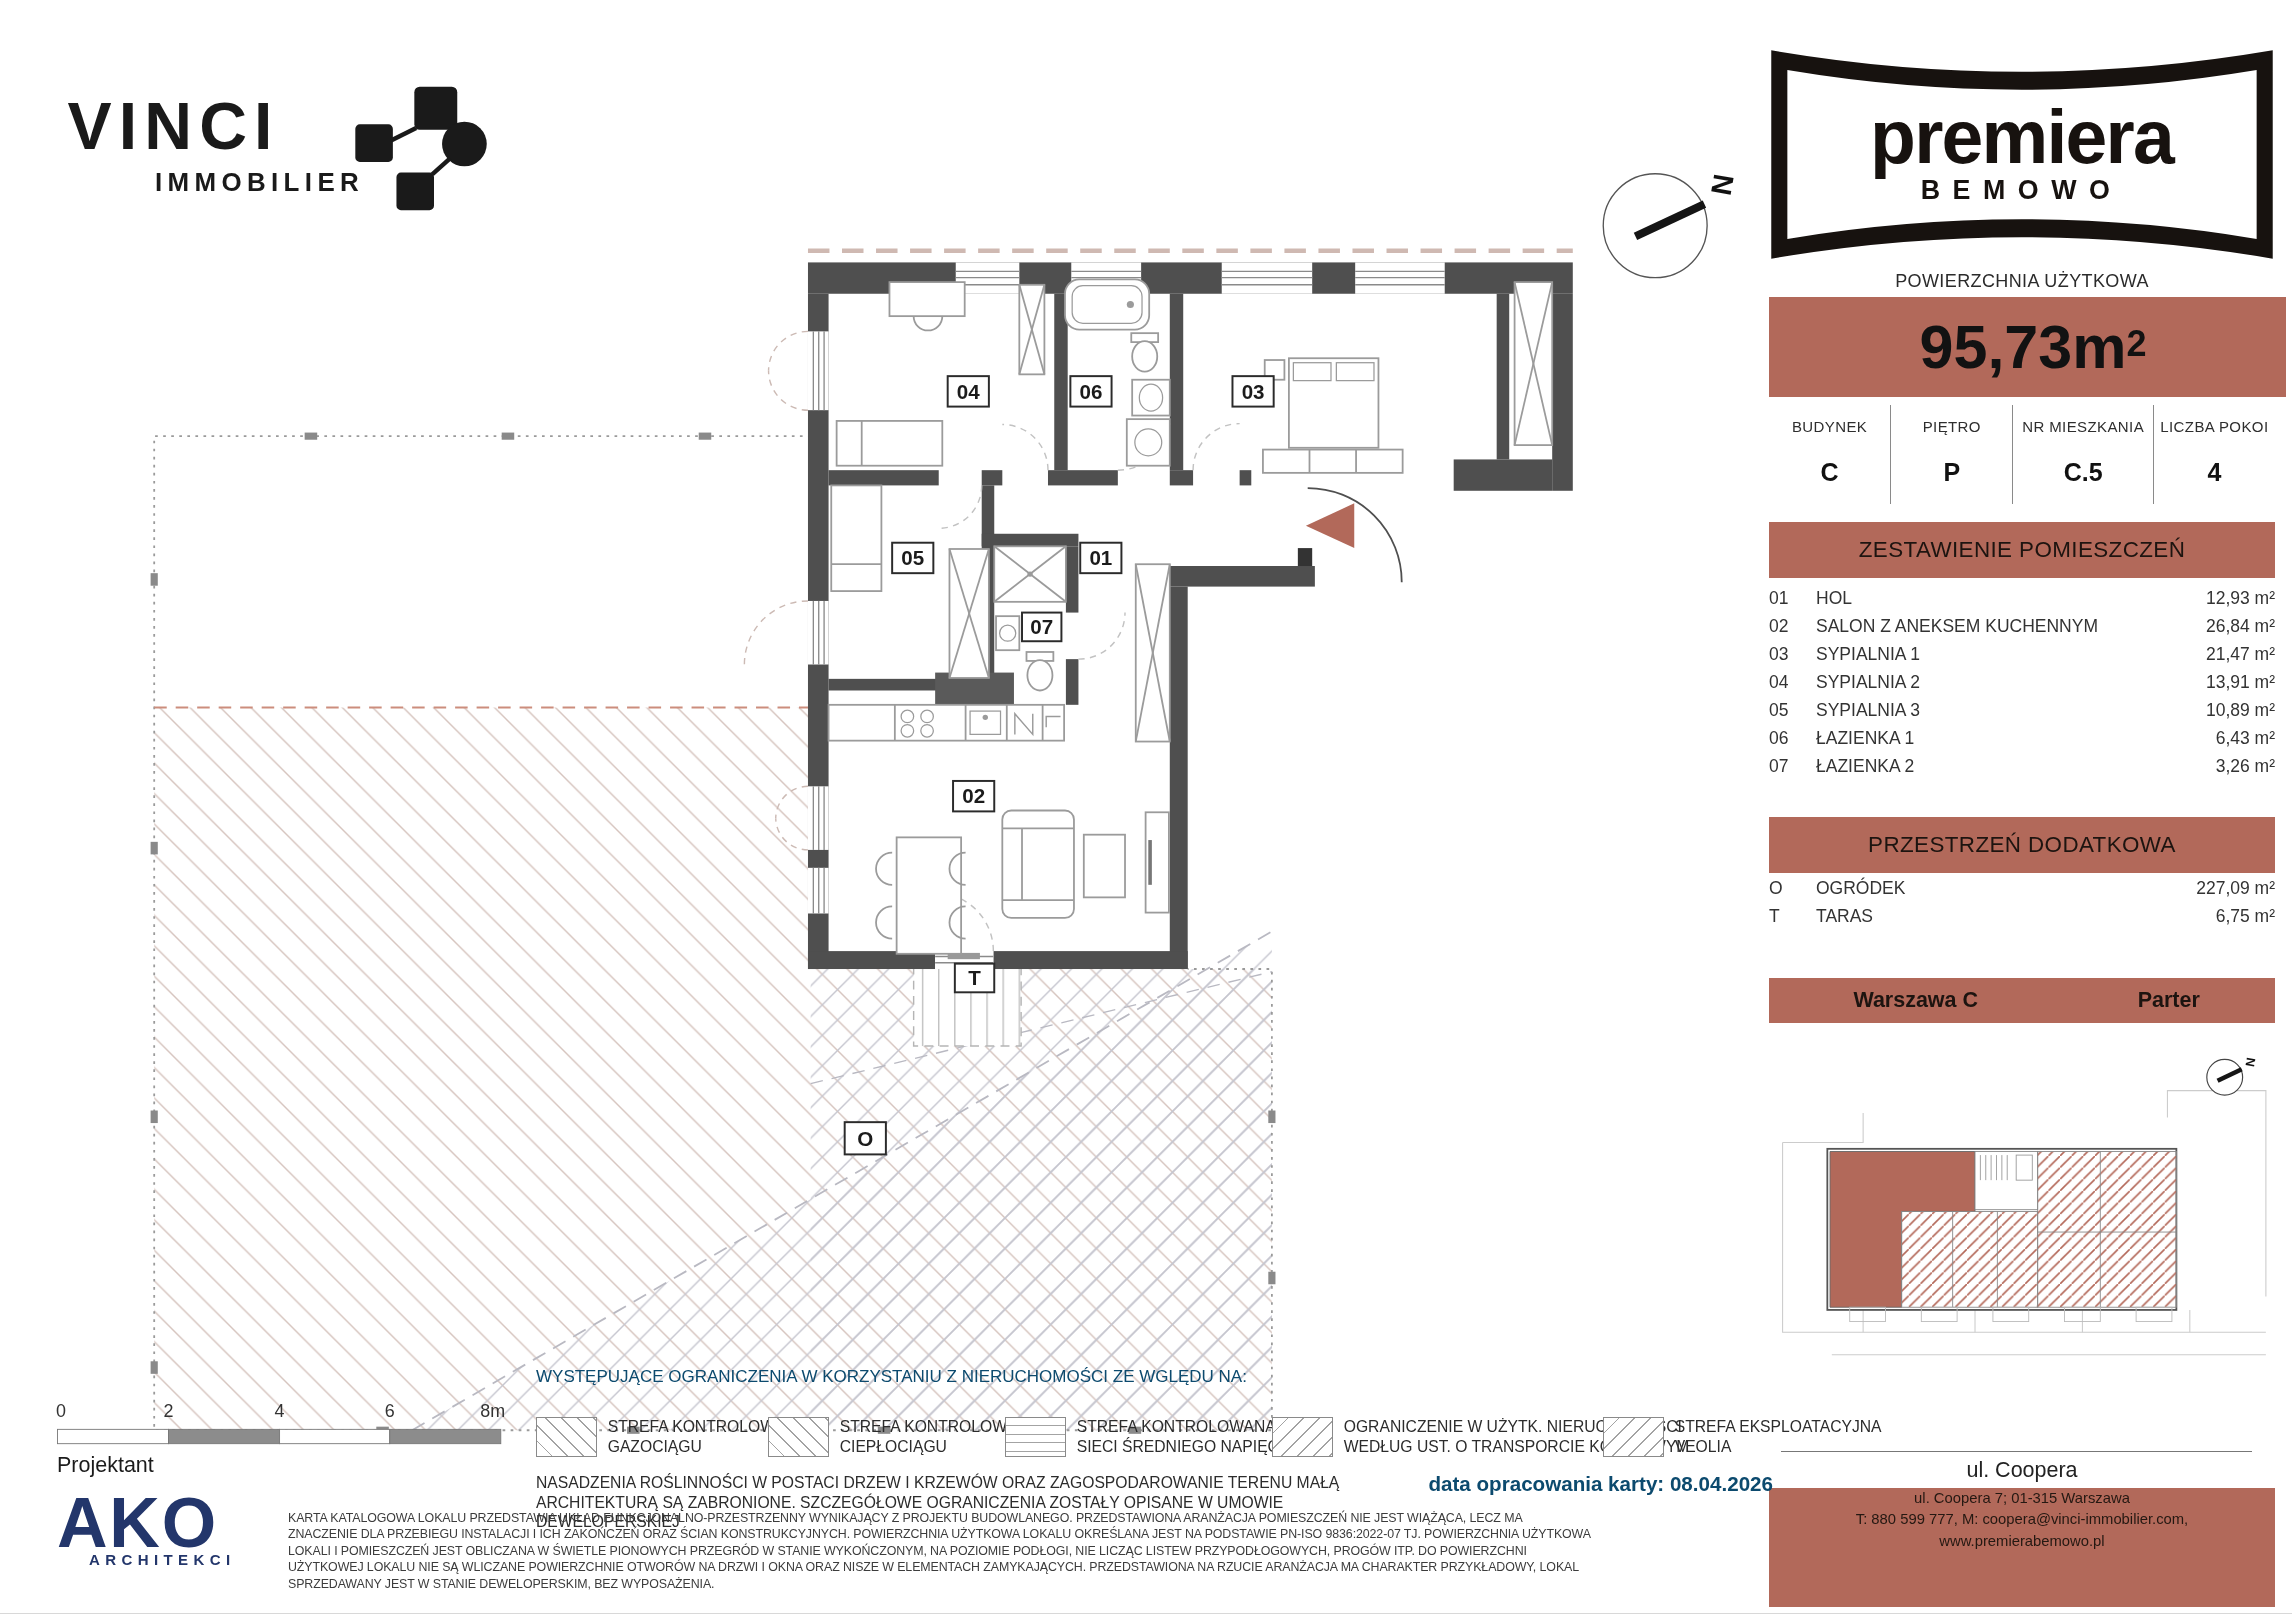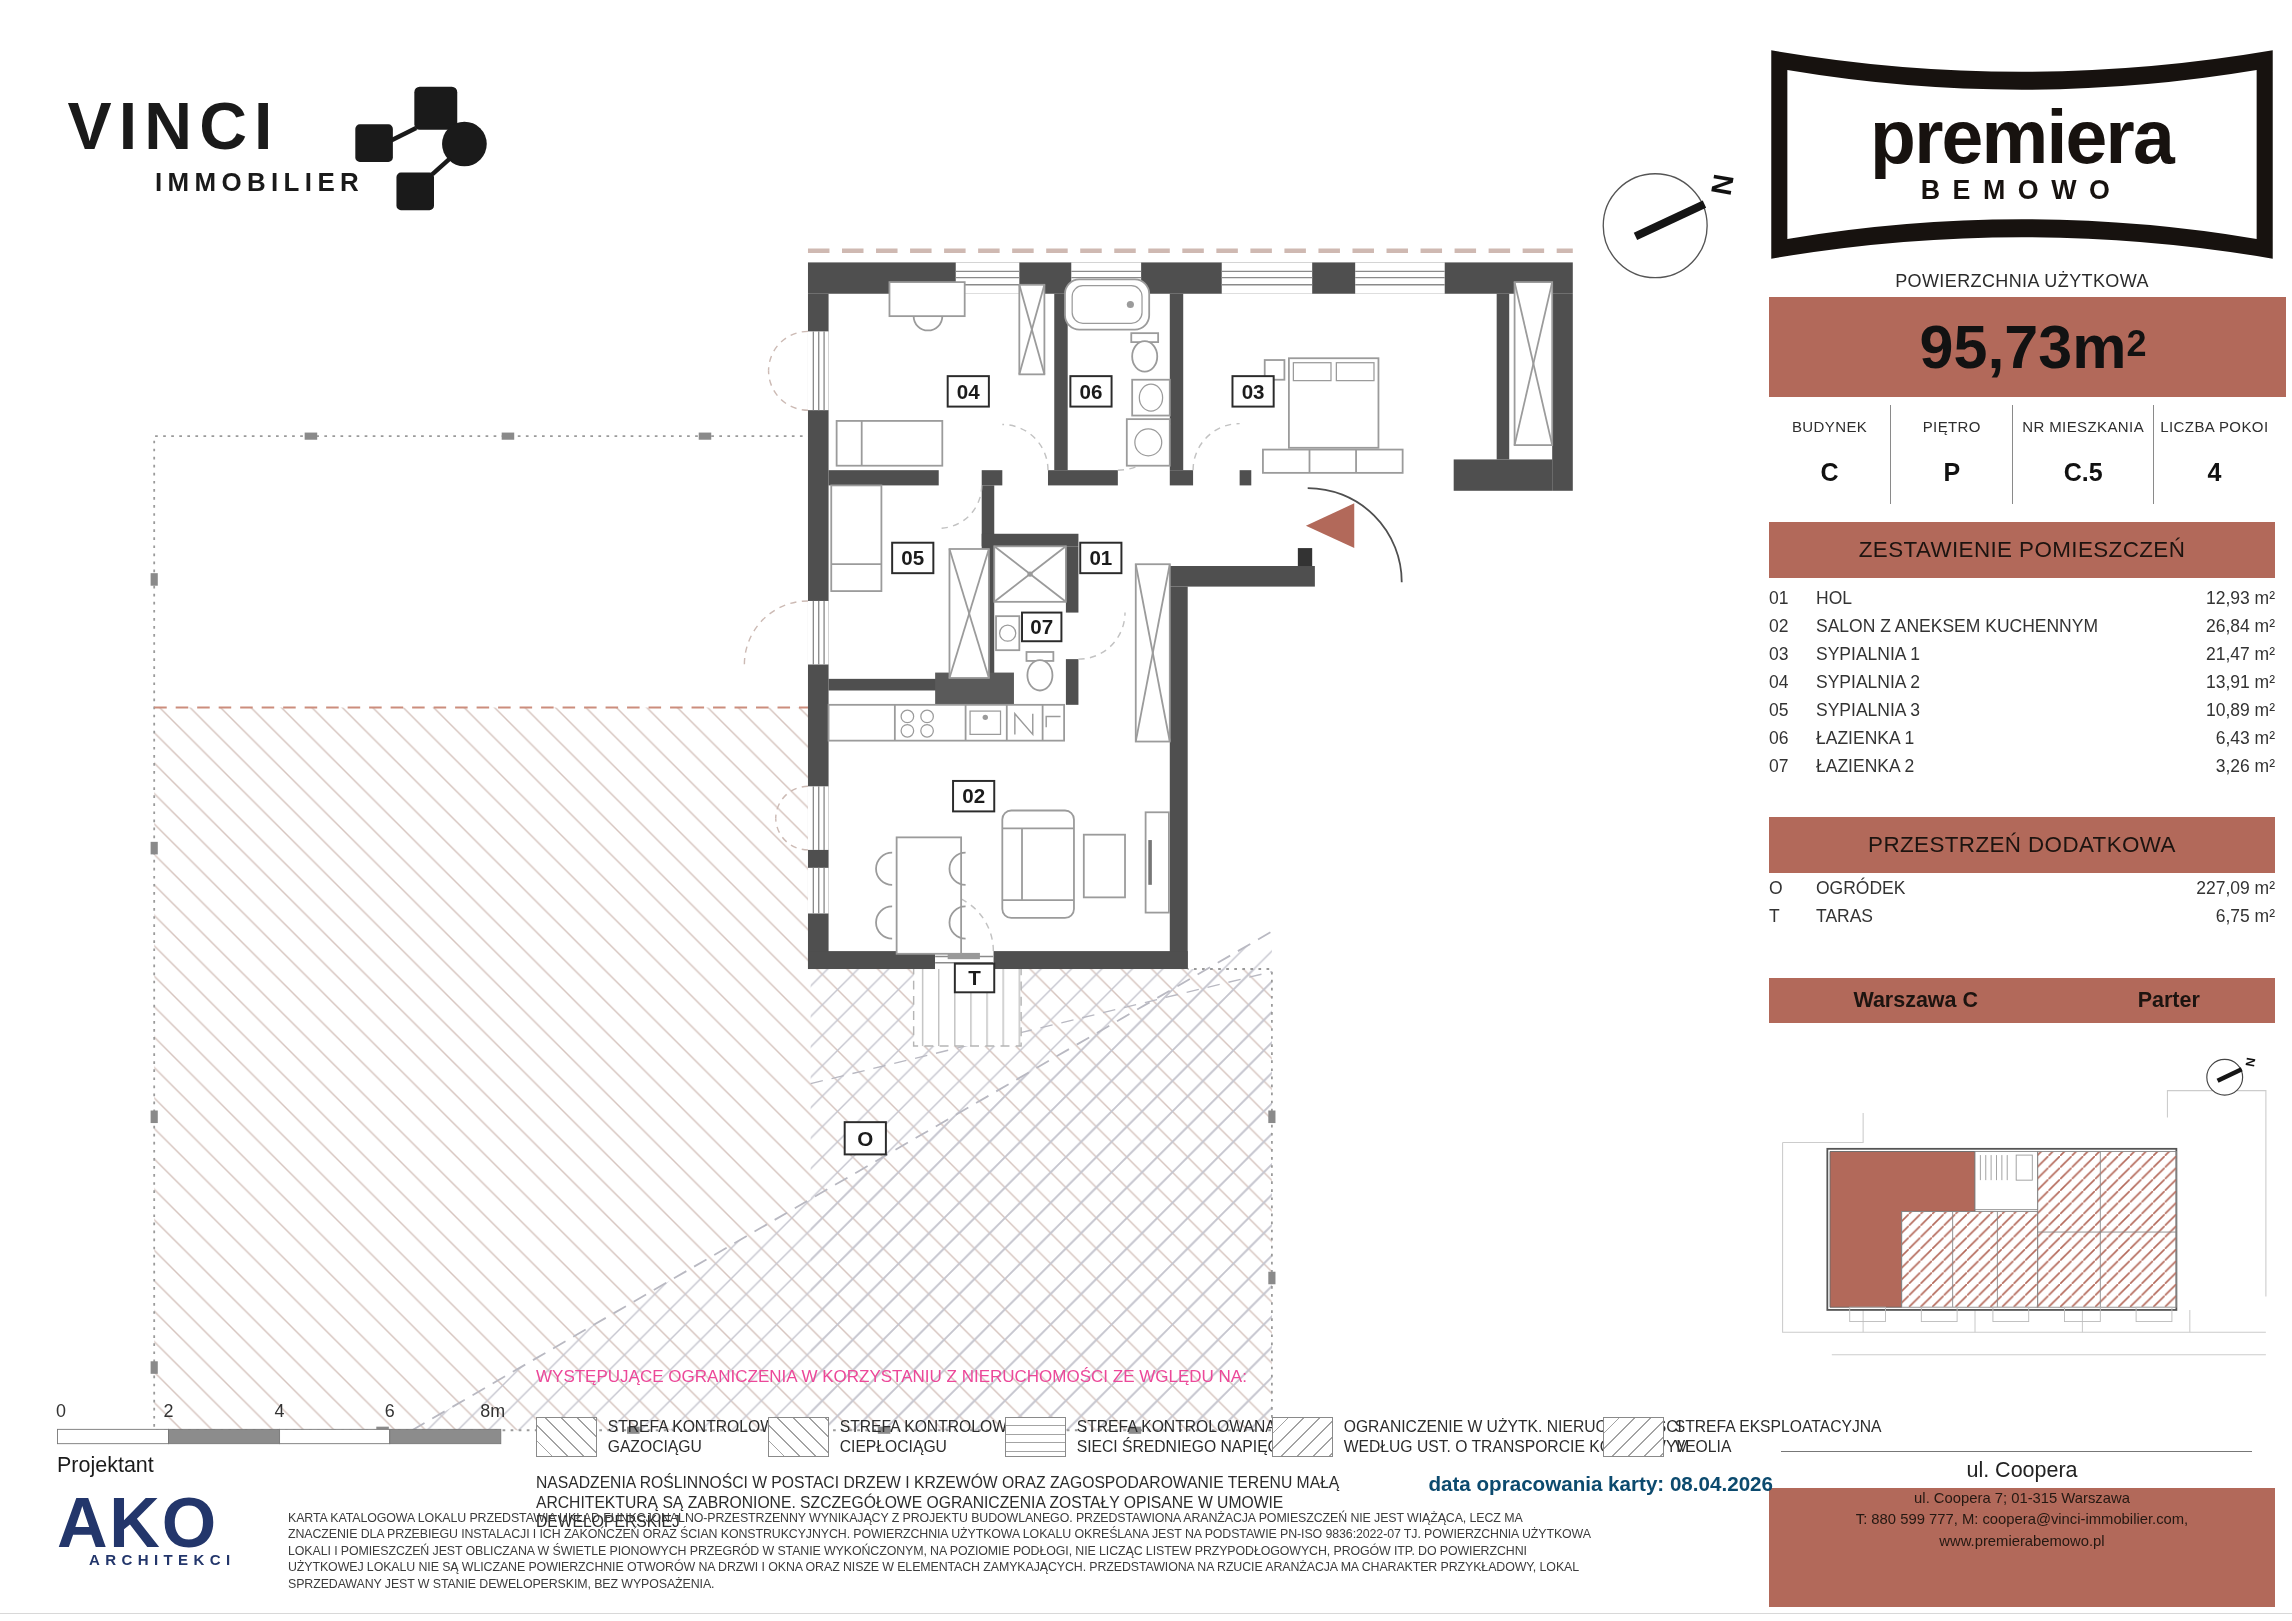--- a/index.html
+++ b/index.html
@@ -38,21 +38,21 @@
   .street{top:1458px;font-size:21.5px;text-align:center;color:#222;}
   .biuro{top:1488px;height:119px;text-align:center;color:#1a1008;}
   .biuro .btitle{font-size:23px;font-weight:bold;padding-top:9px;letter-spacing:0.4px;}
   .biuro .bline{font-size:14.8px;line-height:1.45;color:#241812;}
 
   
   .projektant{left:57px;top:1453px;font-size:21.5px;font-weight:normal;color:#1b1b1b;}
   .ako{left:57px;top:1488px;color:#23366b;}
   .ako .big{font-size:70px;font-weight:bold;letter-spacing:1.8px;line-height:1.0;}
   .ako .sub{font-size:15px;font-weight:bold;letter-spacing:5.4px;margin-left:32px;margin-top:-7.2px;}
-  .legend-intro{left:536px;top:1367px;font-size:17px;color:#ec4899;}
+  .legend-intro{left:536px;top:1367px;font-size:17px;color:#0c4a6e;}
   .lg-item{top:1417px;display:flex;align-items:center;}
   .lg-swatch{width:59px;height:38px;border:1.3px solid #8a8a8a;background:#fff;flex:none;}
   .pat-diag{background:repeating-linear-gradient(45deg,#fff 0 9.9px,#a3a3a3 9.9px 11.2px);}
   .pat-back{background:repeating-linear-gradient(135deg,#fff 0 9.9px,#a3a3a3 9.9px 11.2px);}
   .pat-horiz{background:repeating-linear-gradient(180deg,#fff 0 7.2px,#a3a3a3 7.2px 8.5px);}
   .lg-label{margin-left:10.7px;font-size:15.7px;line-height:1.25;color:#2c2c2c;}
   .legend-note{left:536px;top:1473px;width:887px;font-size:15.7px;line-height:1.25;color:#2c2c2c;}
   .date-note{left:1236px;top:1472px;width:537px;text-align:right;font-size:20.6px;font-weight:bold;color:#0c4a6e;}
   .disclaimer{left:288px;top:1510px;width:1304px;font-size:12.4px;line-height:1.32;color:#3c3c3c;letter-spacing:-0.1px;}
   .bottom-line{left:0;top:1613px;width:2293px;height:0.9px;background:#d8d8d8;}

